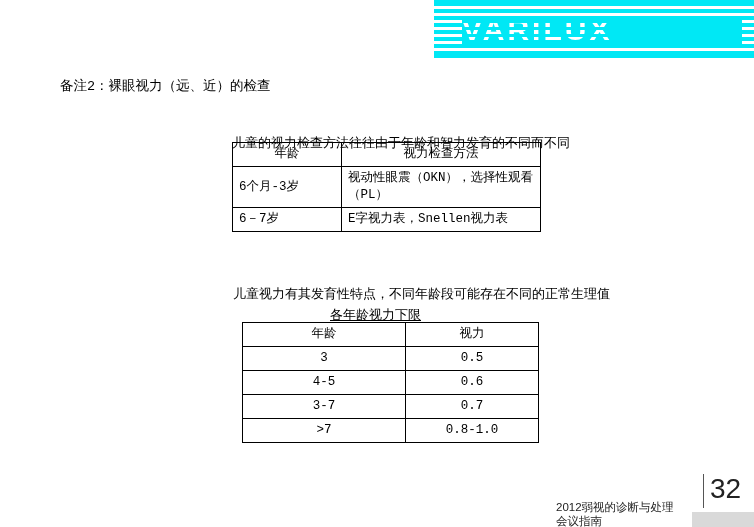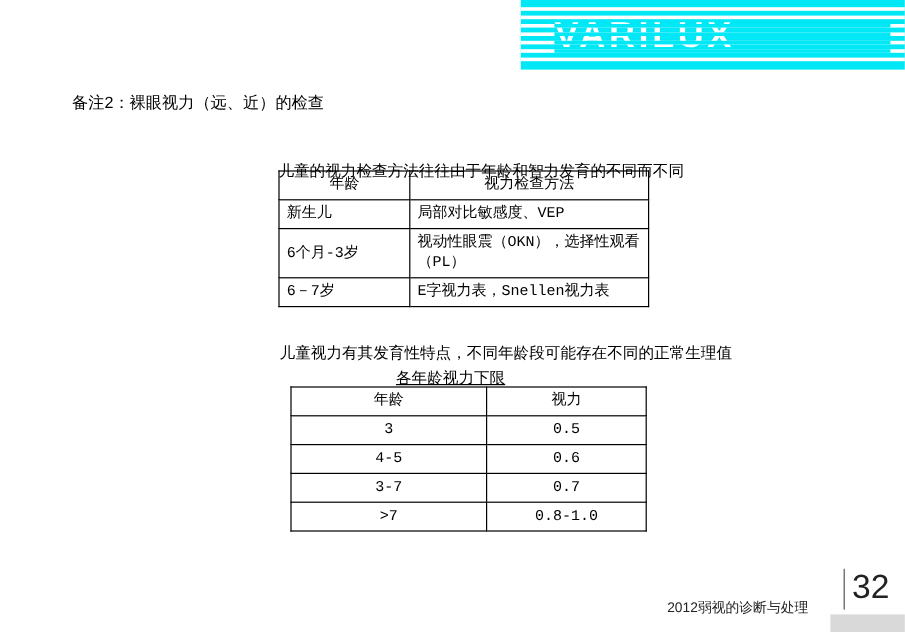--- a/index.html
+++ b/index.html
@@ -75,21 +75,21 @@
     background: #00e8f5;
     display: block;
   }
 
   
   .note-line {
     position: absolute;
     top: 77px;
     left: 60px;
     font-size: 13.5px;
-    font-family: Liberation Sans, sans-serif;
+    font-family: Liberation Mono, monospace;
     white-space: nowrap;
   }
 
   .caption1 {
     position: absolute;
     top: 118px;
     left: 232px;
     font-size: 13px;
     font-family: "Liberation Sans", "DejaVu Sans", sans-serif;
     white-space: nowrap;
@@ -203,24 +203,20 @@
 
 <div class="caption1">儿童的视力检查方法往往由于年龄和智力发育的不同而不同</div>
 
 <table class="doc-table t1">
   <tbody>
     <tr>
       <td class="c0 hdr">年龄</td>
       <td class="c1 hdr">视力检查方法</td>
     </tr>
     <tr>
-      <td class="c0 body">新生儿</td>
-      <td class="c1 body">局部对比敏感度、VEP</td>
-    </tr>
-    <tr>
       <td class="c0 body">6个月-3岁</td>
       <td class="c1 body">视动性眼震（OKN），选择性观看（PL）</td>
     </tr>
     <tr>
       <td class="c0 body">6－7岁</td>
       <td class="c1 body">E字视力表，Snellen视力表</td>
     </tr>
   </tbody>
 </table>
 
@@ -247,16 +243,17 @@
     </tr>
     <tr>
       <td class="c0">&gt;7</td>
       <td class="c1">0.8-1.0</td>
     </tr>
   </tbody>
 </table>
 
 <div class="footer-text">
   <div>2012弱视的诊断与处理</div>
+  <div>会议指南</div>
 </div>
 <div class="footer-rule"></div>
 <div class="footer-page">32</div>
 <div class="footer-block"></div>
 
 </body></html>

